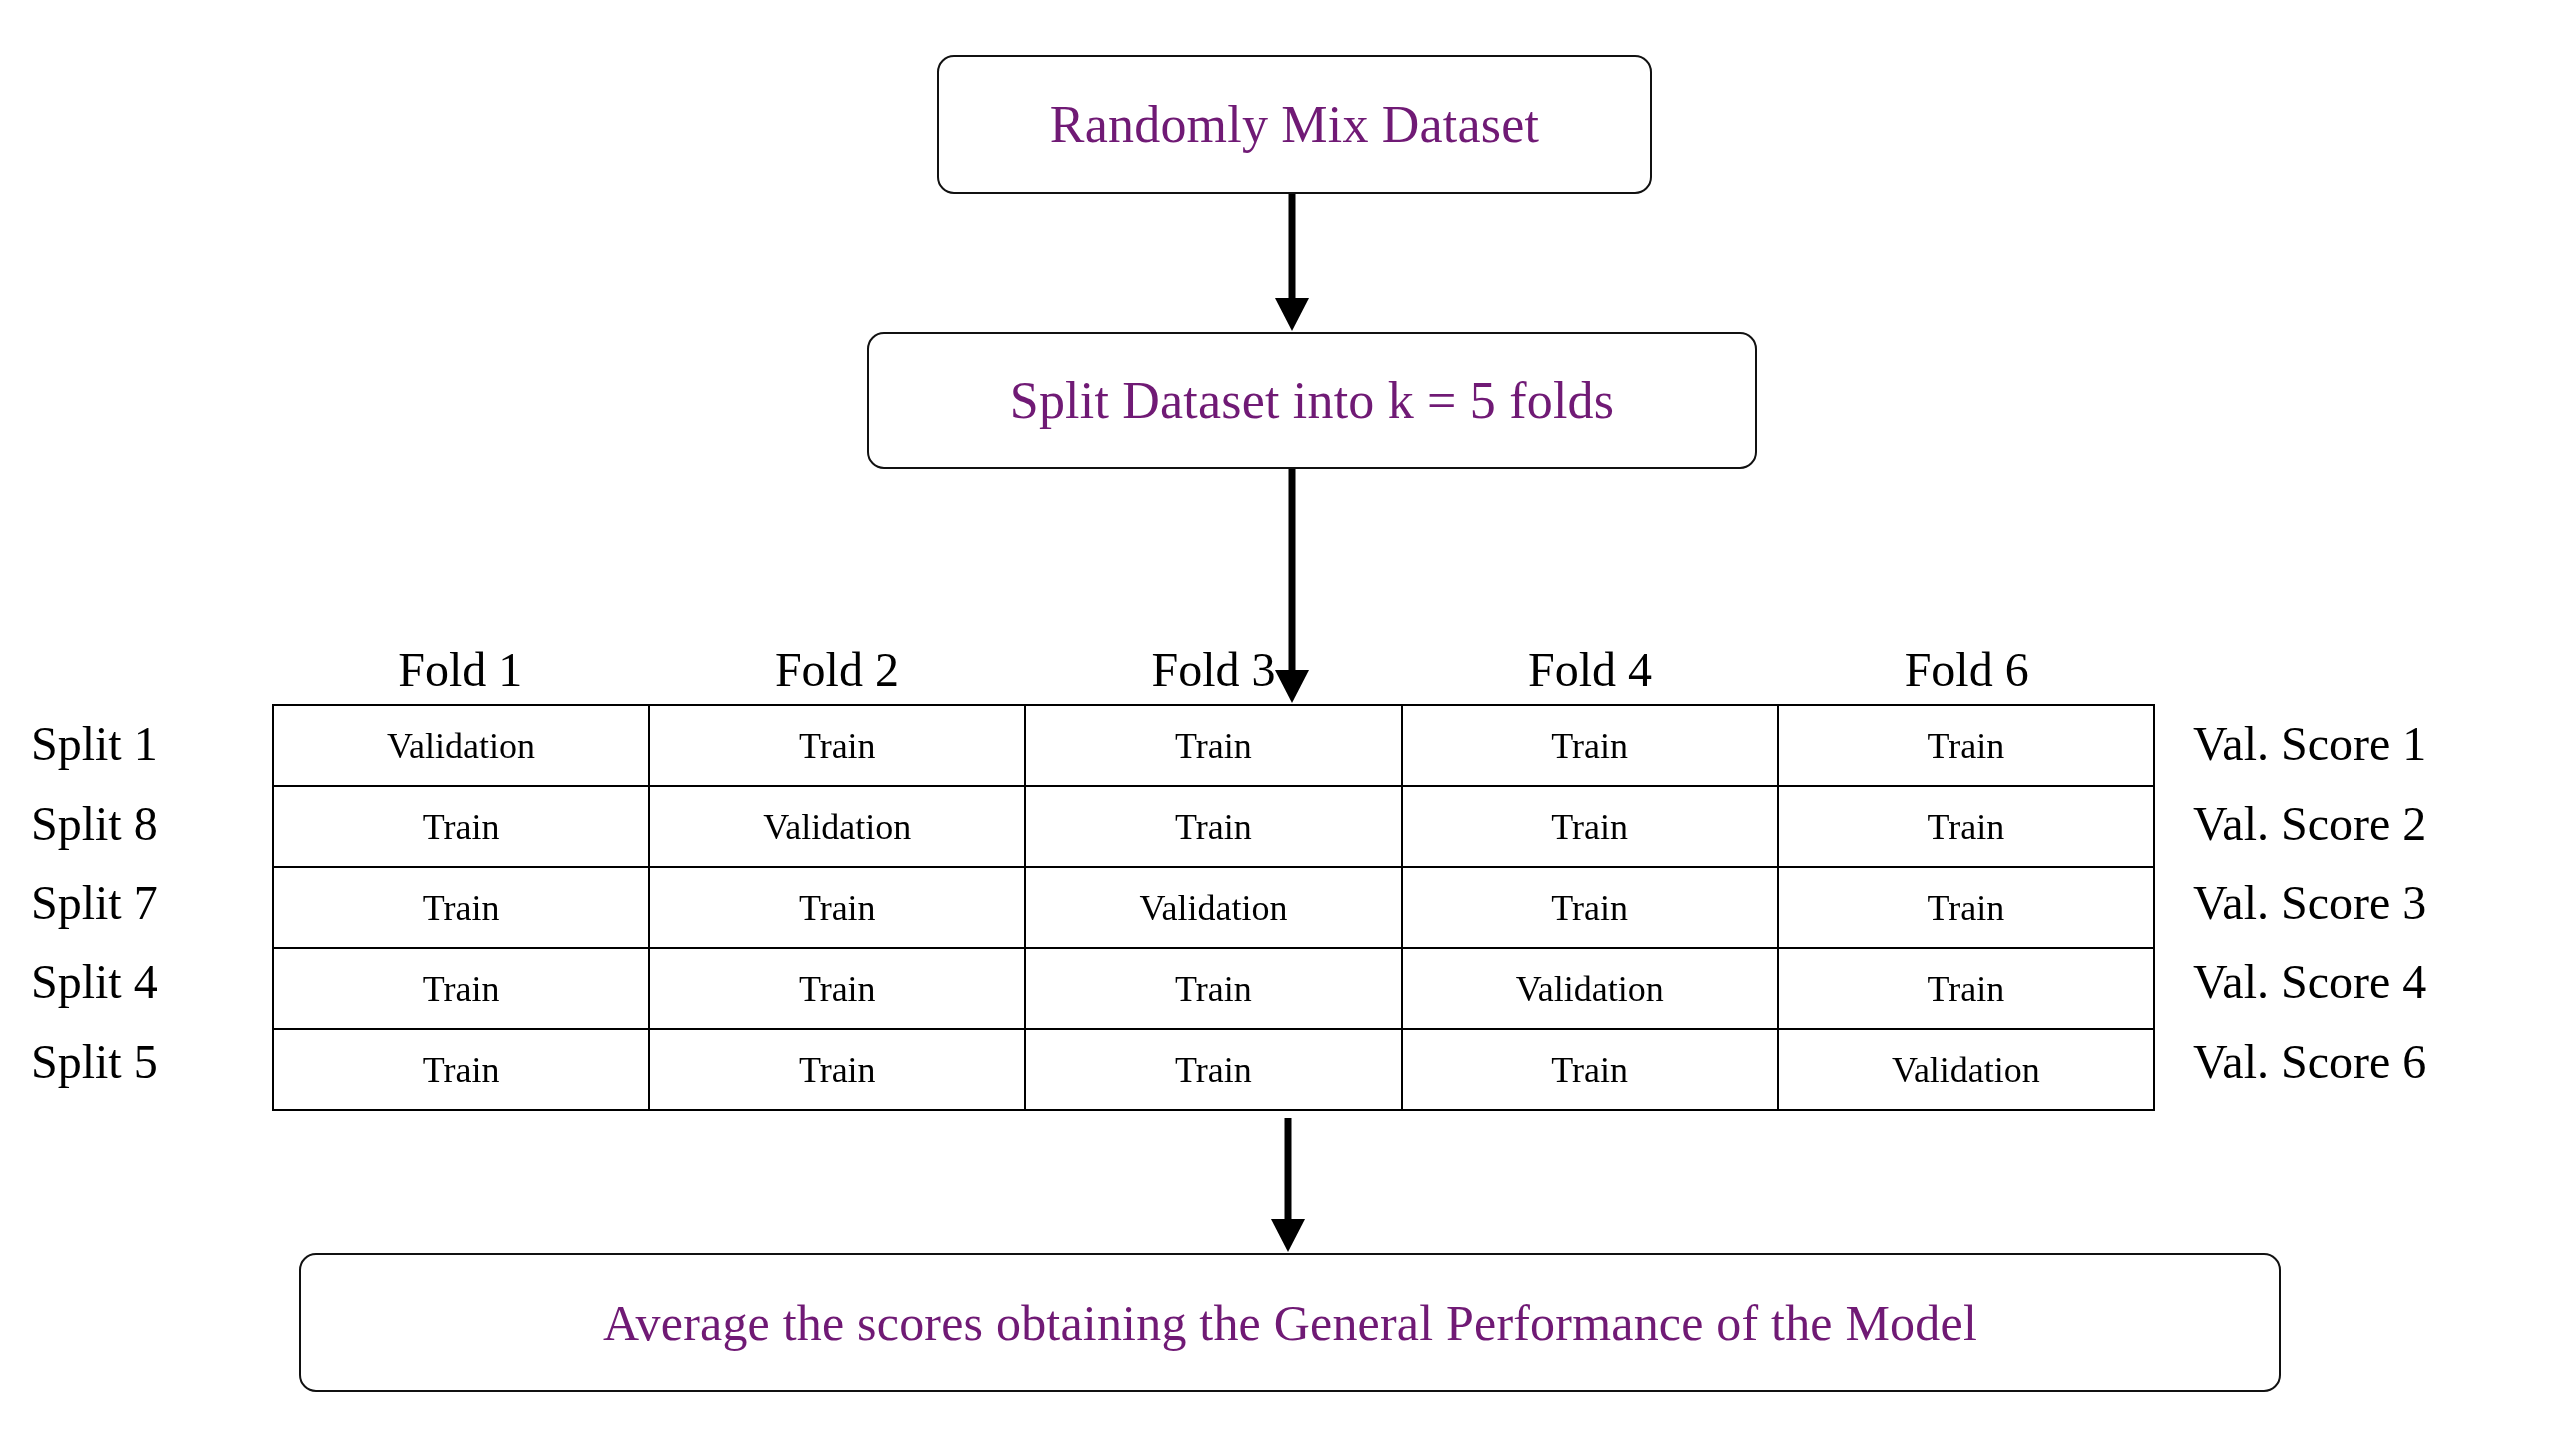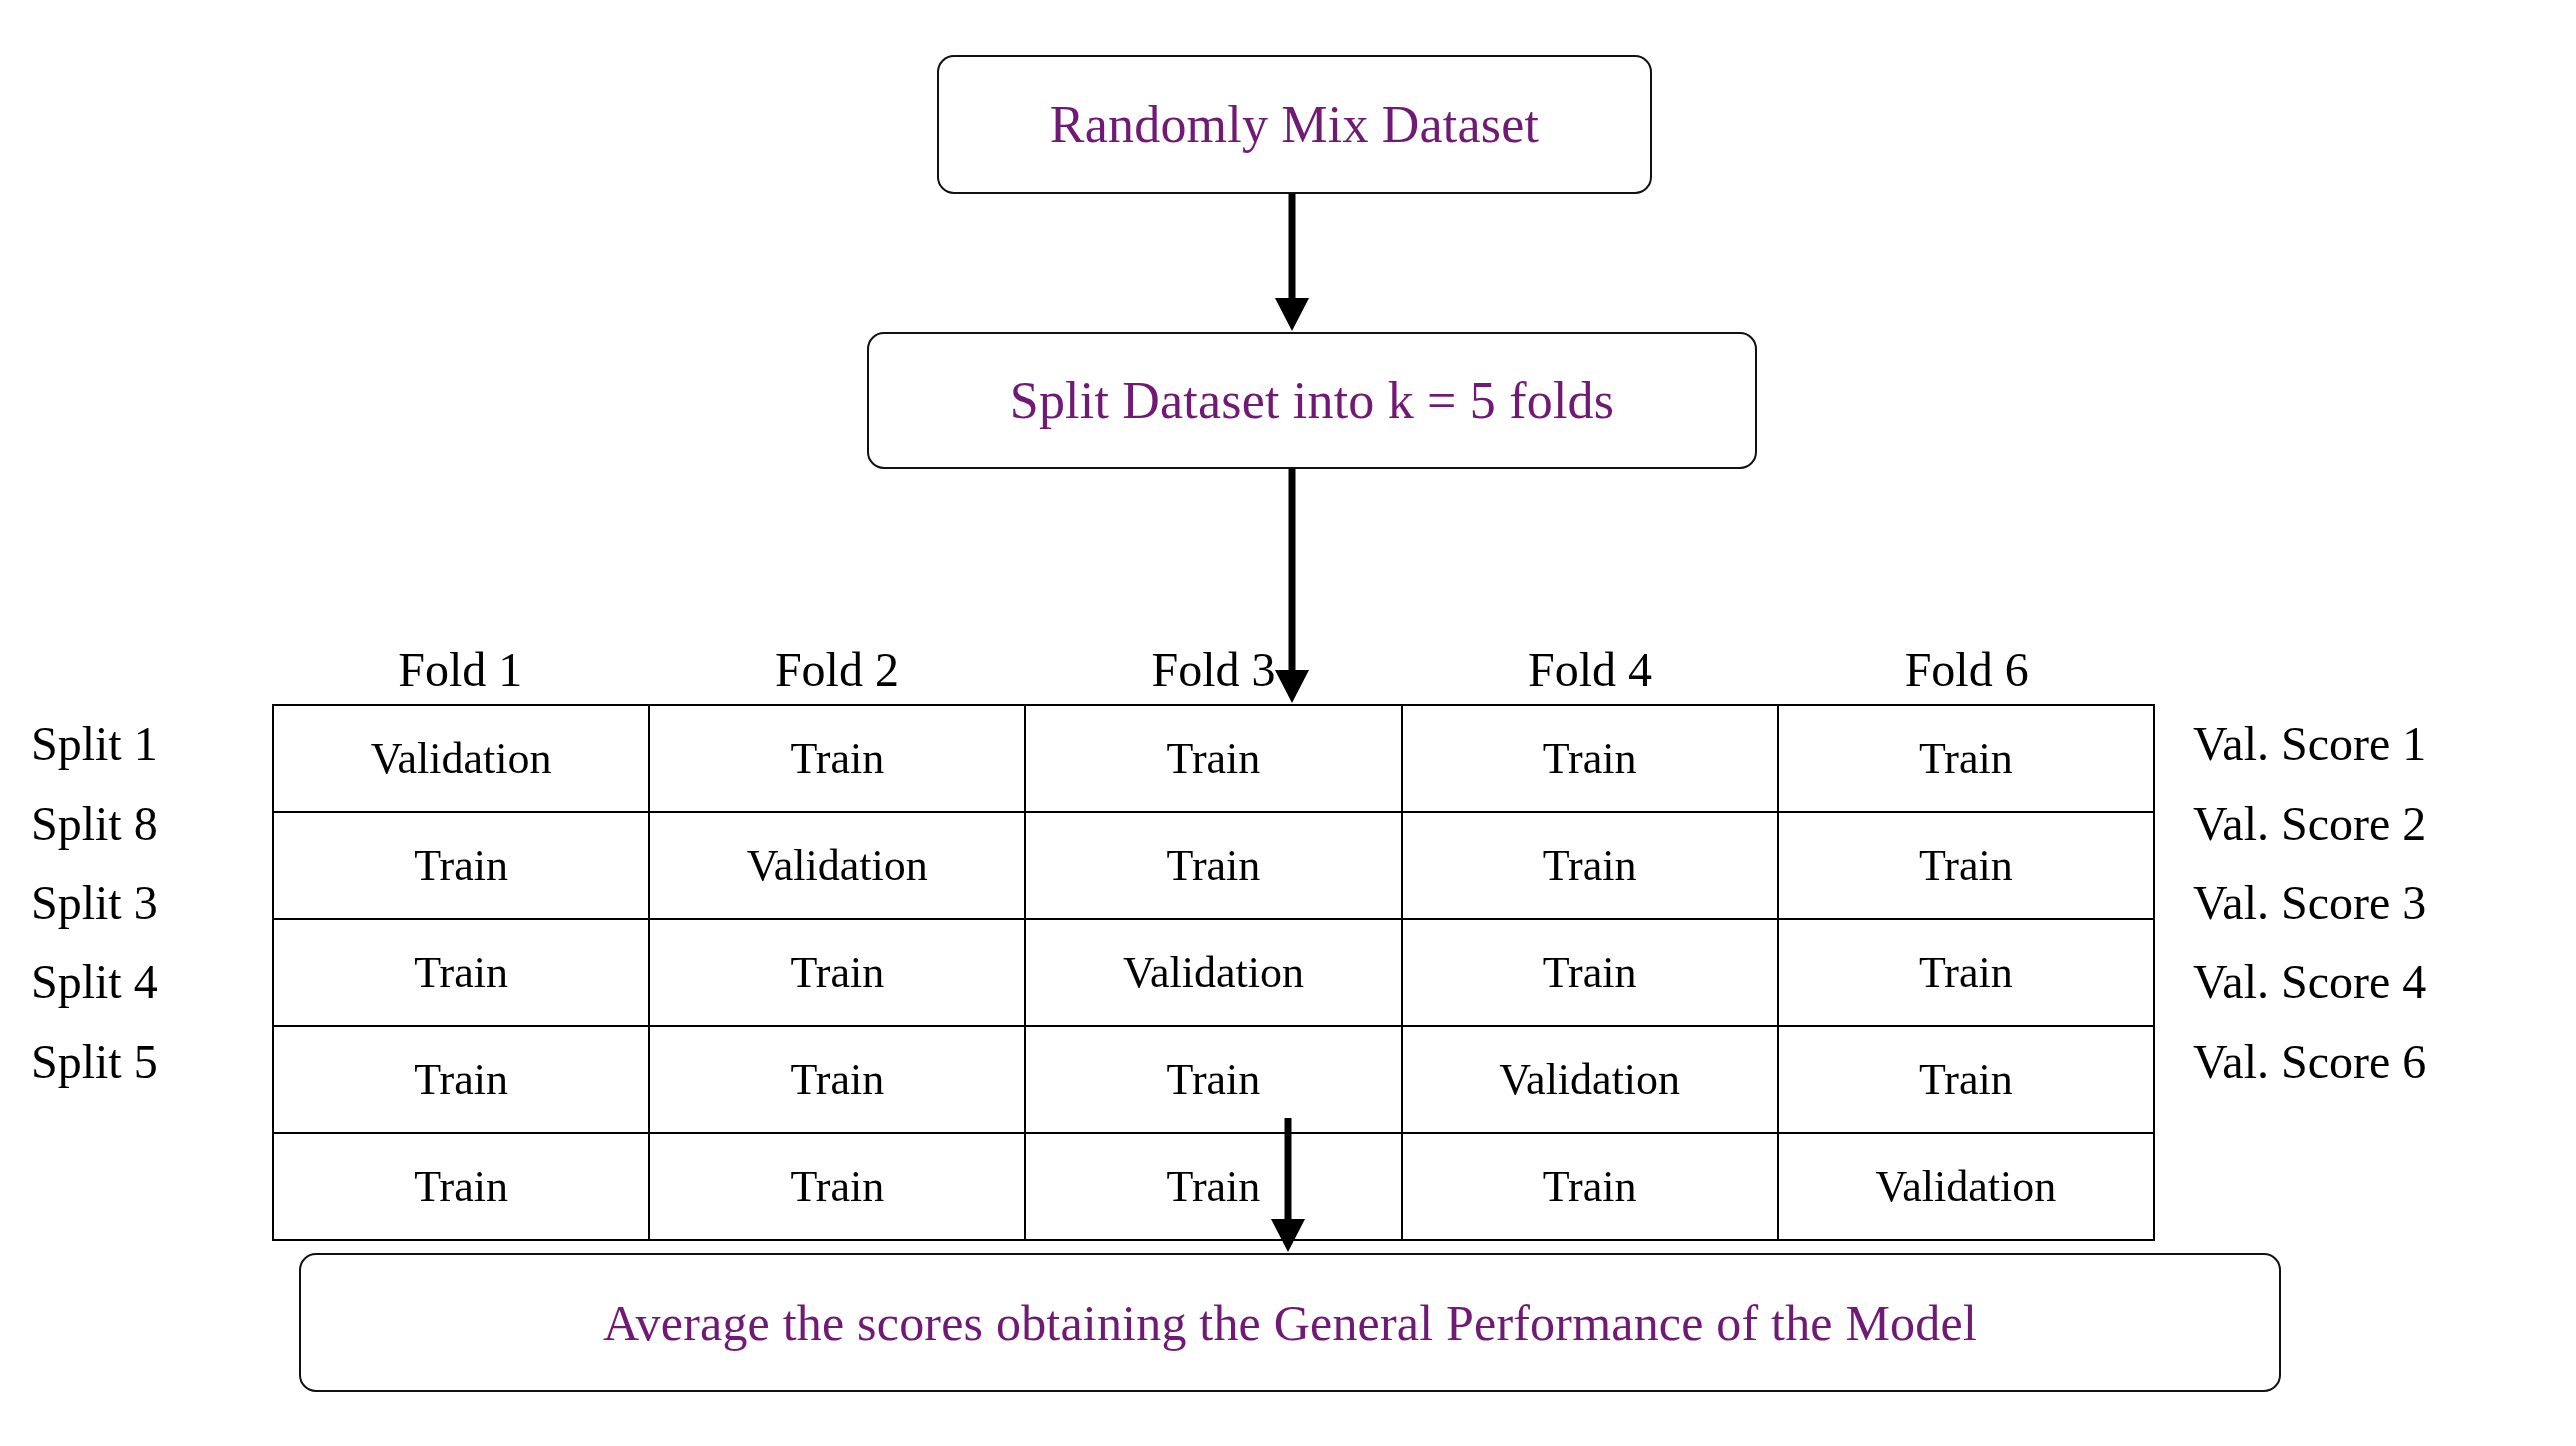--- a/index.html
+++ b/index.html
@@ -139,22 +139,22 @@
     width: 1883px;
     height: 397px;
     border-collapse: collapse;
     table-layout: fixed;
     background: #ffffff;
   }
   #fold-table td {
     border: 2.3px solid #000000;
     text-align: center;
     vertical-align: middle;
-    font-size: 44px;
-    padding: 13px;
+    font-size: 36px;
+    padding: 0;
     white-space: nowrap;
     height: 79px;
   }
 </style>
 </head>
 <body>
 
 <div id="stage">
 
   <div class="pbox" id="box-mix">
@@ -179,21 +179,21 @@
     <div class="fold-head">Fold 1</div>
     <div class="fold-head">Fold 2</div>
     <div class="fold-head">Fold 3</div>
     <div class="fold-head">Fold 4</div>
     <div class="fold-head">Fold 6</div>
   </div>
 
   <div id="split-labels">
     <div class="split-label">Split 1</div>
     <div class="split-label">Split 8</div>
-    <div class="split-label">Split 3</div>
+    <div class="split-label">Split 7</div>
     <div class="split-label">Split 4</div>
     <div class="split-label">Split 5</div>
   </div>
 
   <table id="fold-table">
     <tbody>
       <tr>
         <td>Validation</td>
         <td>Train</td>
         <td>Train</td>

